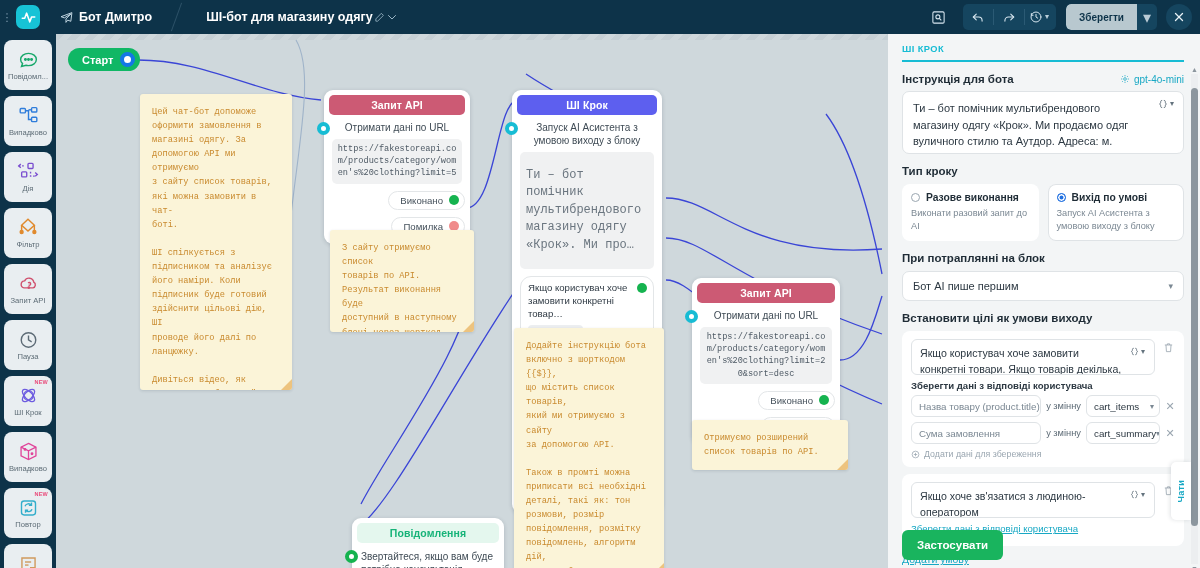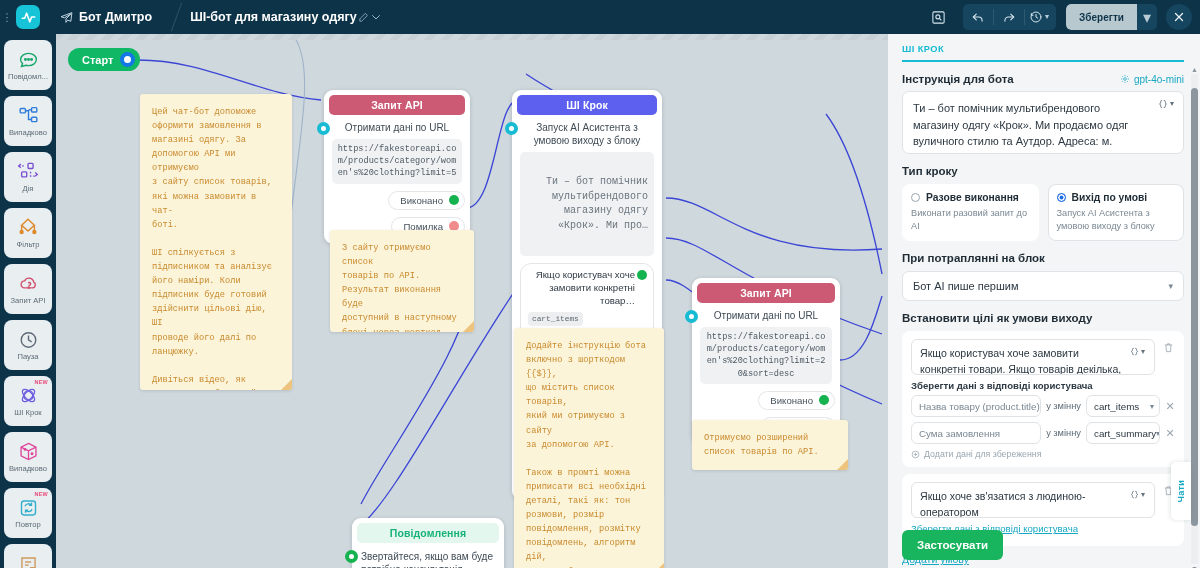--- a/index.html
+++ b/index.html
@@ -31,21 +31,21 @@
   .tg-ico { color:#cfe3ee; display:flex; }
   .sep-slash {
     width: 22px; height: 34px; margin-left: 14px; position: relative;
   }
   .sep-slash::after {
     content:""; position:absolute; left: 10px; top: 2px;
     width: 1px; height: 30px; background: #2d5268; transform: rotate(20deg);
   }
   .proj-chip {
     display:flex; align-items:center; gap: 1px; color:#fff;
-    font-size: 12.5px; font-weight: bold; margin-left: 2px;
+    font-size: 12.5px; font-weight: bold; margin-left: 18px;
   }
   .proj-chip .ed, .proj-chip .cv { color:#9ab6c6; font-weight: normal; display:flex; }
   .tb-right {
     margin-left: auto; display:flex; align-items:center; gap: 0; padding-right: 8px;
   }
   .tb-icobtn {
     width: 30px; height: 26px; display:flex; align-items:center; justify-content:center;
     color: #d7e6ef; cursor: pointer;
   }
   .tb-group {
@@ -117,35 +117,35 @@
   .hd-ai  { background:#5d5fef; }
   .hd-msg { background:#e4f7ee; color:#16b378; }
   .node-sub { font-size:10px; color:#3f4b55; text-align:center; padding: 6px 6px 5px; line-height:1.3; }
   .code-box {
     background:#f0f1f2; border-radius:5px; margin: 0 3px;
     font-family:"Liberation Mono", monospace; font-size:8.6px; color:#4d5964;
     text-align:center; padding: 4px 5px; line-height:1.42; word-break:break-all;
   }
   .ai-prompt {
     background:#f0f1f2; border-radius:5px; margin: 0 3px;
-    font-family:"Liberation Mono", monospace; font-size:10px; color:#6a757f;
-    text-align:right; padding: 23px 6px; line-height:1.45;
+    font-family:"Liberation Mono", monospace; font-size:12px; color:#6a757f;
+    text-align:left; padding: 15px 6px; line-height:1.45;
   }
   .out-pill {
     display:flex; align-items:center; gap:6px; border:1px solid #e3e6e8; border-radius:13px;
     background:#fff; padding: 3px 5px 3px 11px; font-size:9.6px; color:#46525c;
     margin-left:auto; width: max-content; margin-top:7px;
   }
   .dot { width:10px; height:10px; border-radius:50%; flex:none; }
   .dot.green { background:#15b34f; }
   .dot.red   { background:#f08b8b; }
   .dot.redfull { background:#e8483f; }
   .cond-box {
     border:1px solid #e3e6e8; border-radius:11px; margin: 7px 3px 16px;
-    padding: 5px 18px 5px 7px; position:relative; font-size:9.6px; color:#2f3a44; line-height:1.35;text-align:right;
+    padding: 5px 18px 5px 7px; position:relative; font-size:9.6px; color:#2f3a44; line-height:1.35;
   }
   .cond-box .cdot { position:absolute; right:6px; top:6px; width:10px; height:10px; border-radius:50%; background:#15b34f; }
   .tags { display:flex; gap:5px; margin-top:4px; flex-wrap:wrap; }
   .tag {
     background:#eceef0; border-radius:4px; font-family:"Liberation Mono", monospace;
     font-size:7.8px; color:#5b6670; padding:2px 4px;
   }
   .timeout {
     display:flex; align-items:center; gap:5px; border:1px dashed #cfd4d8; border-radius:13px;
     padding:2px 4px 2px 7px; font-size:9px; color:#5b6670; margin-left:auto; width:max-content; margin-top:8px;

